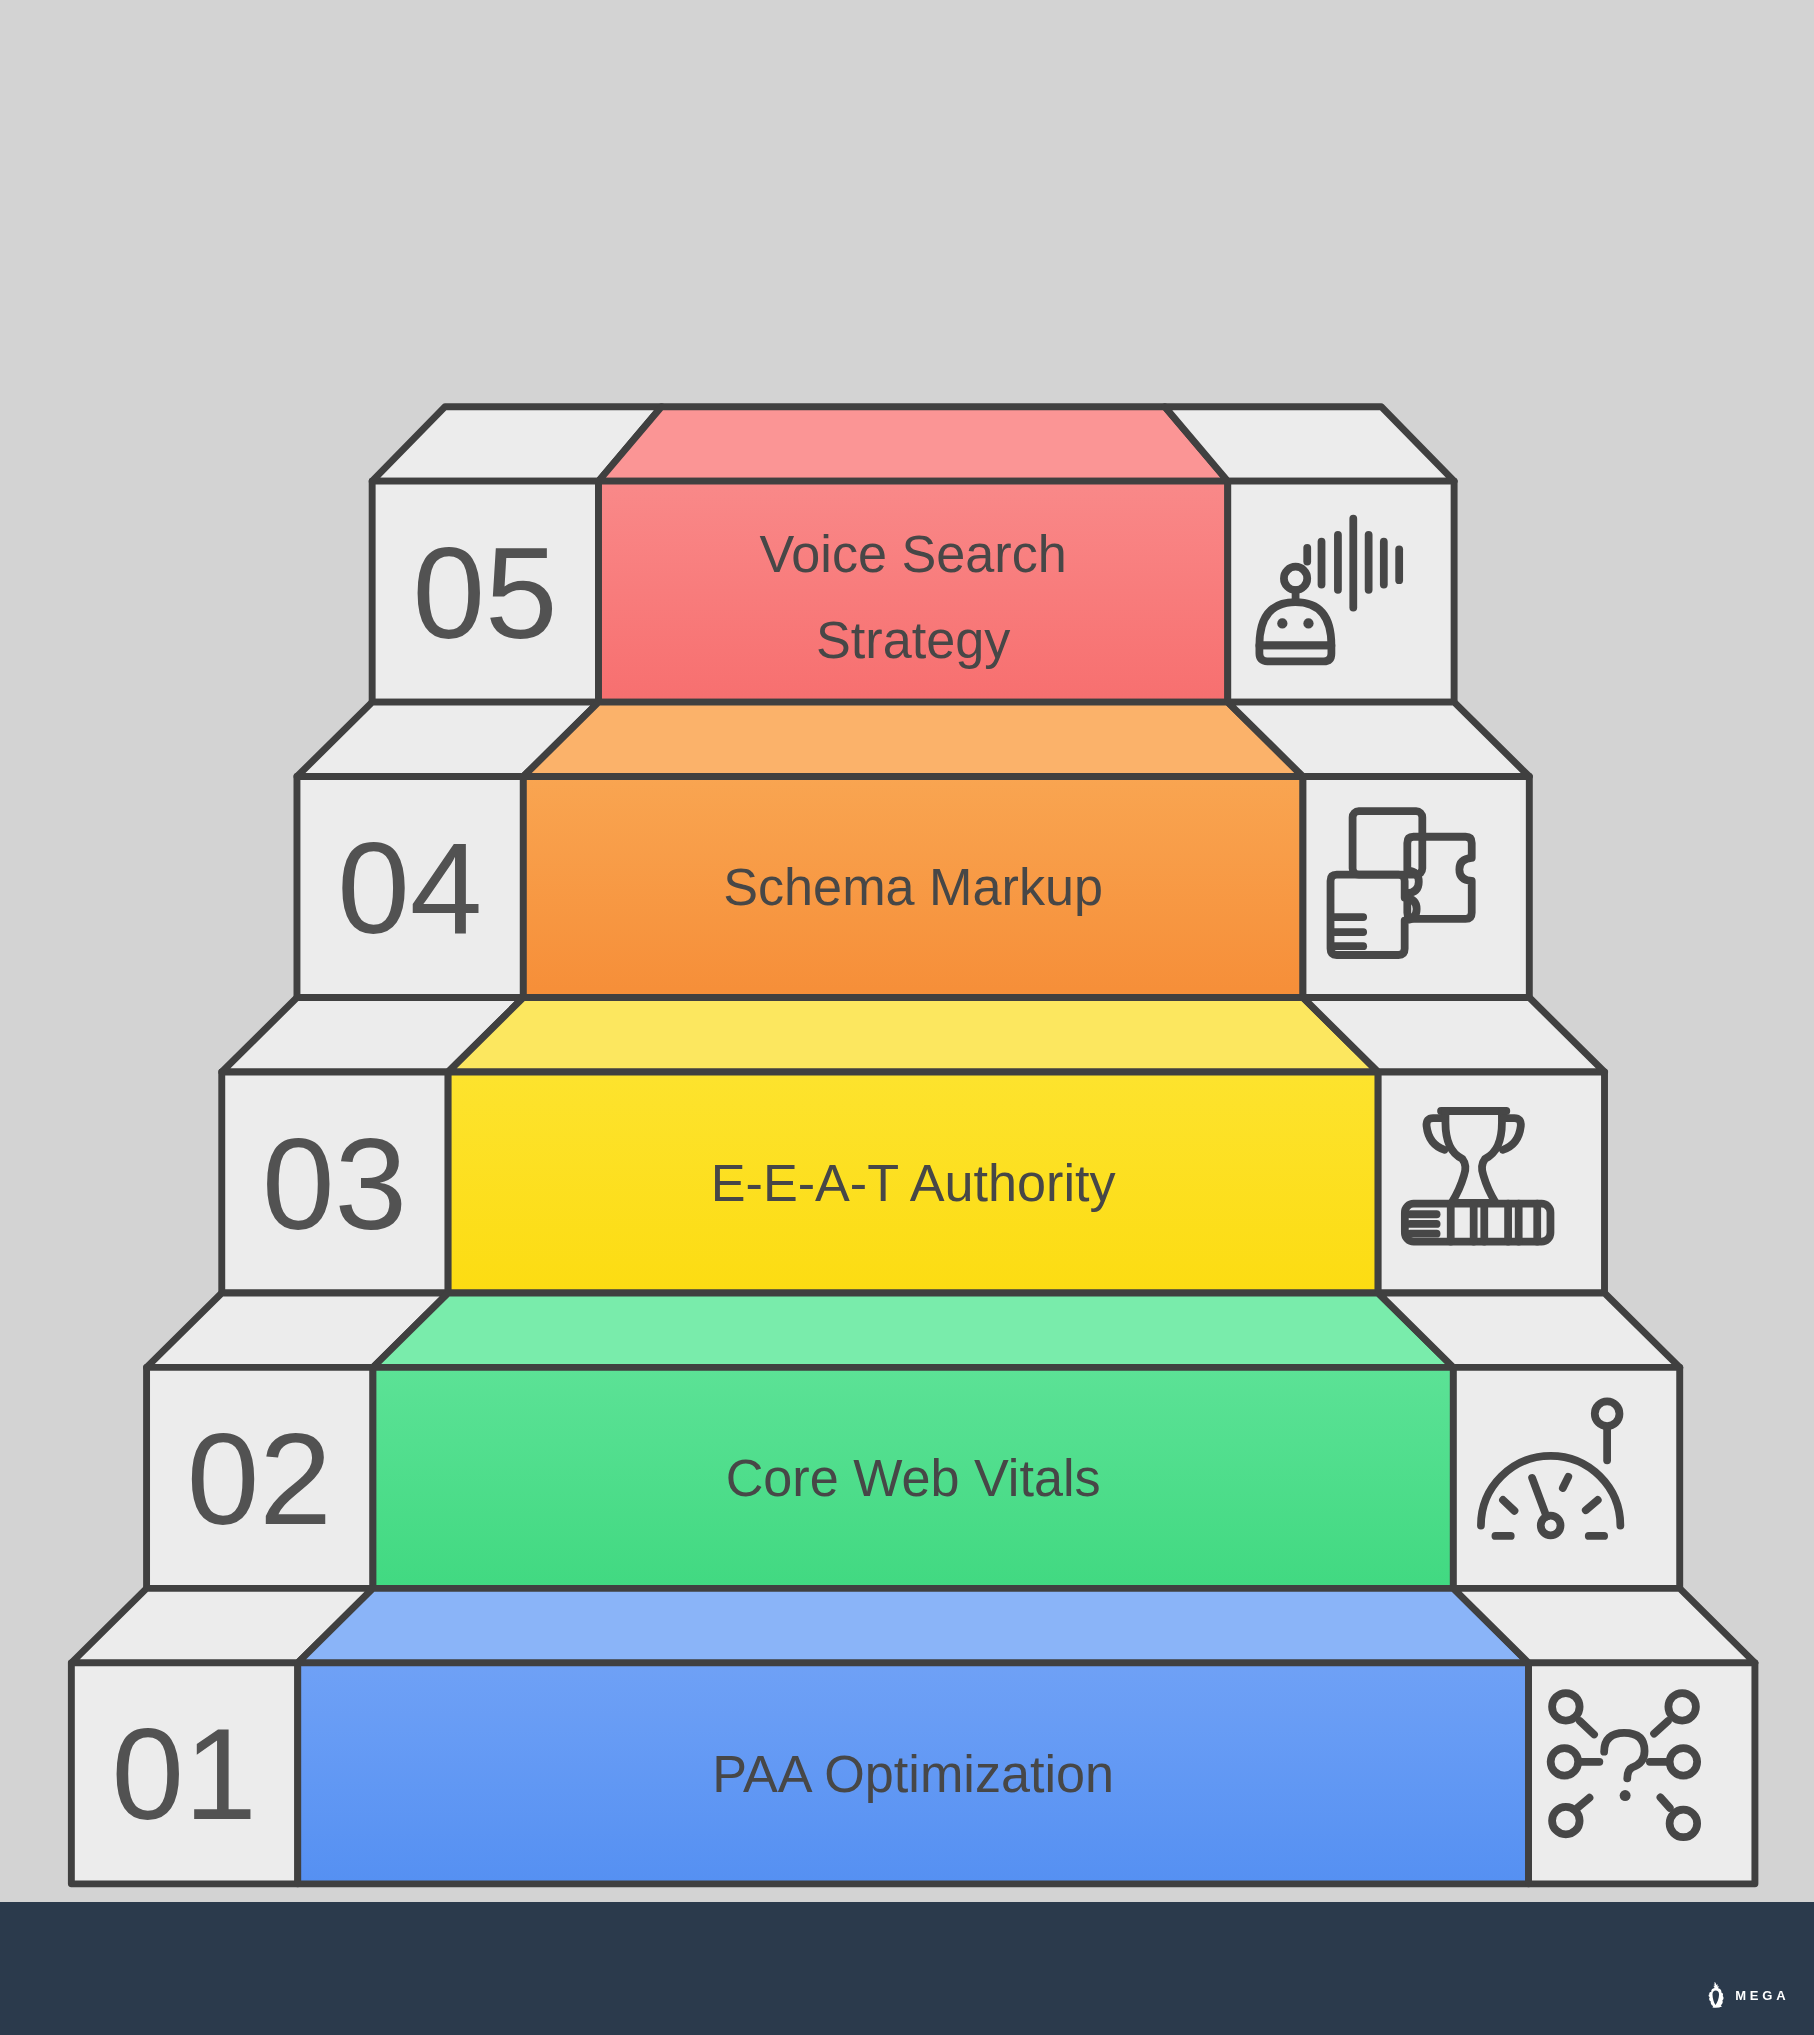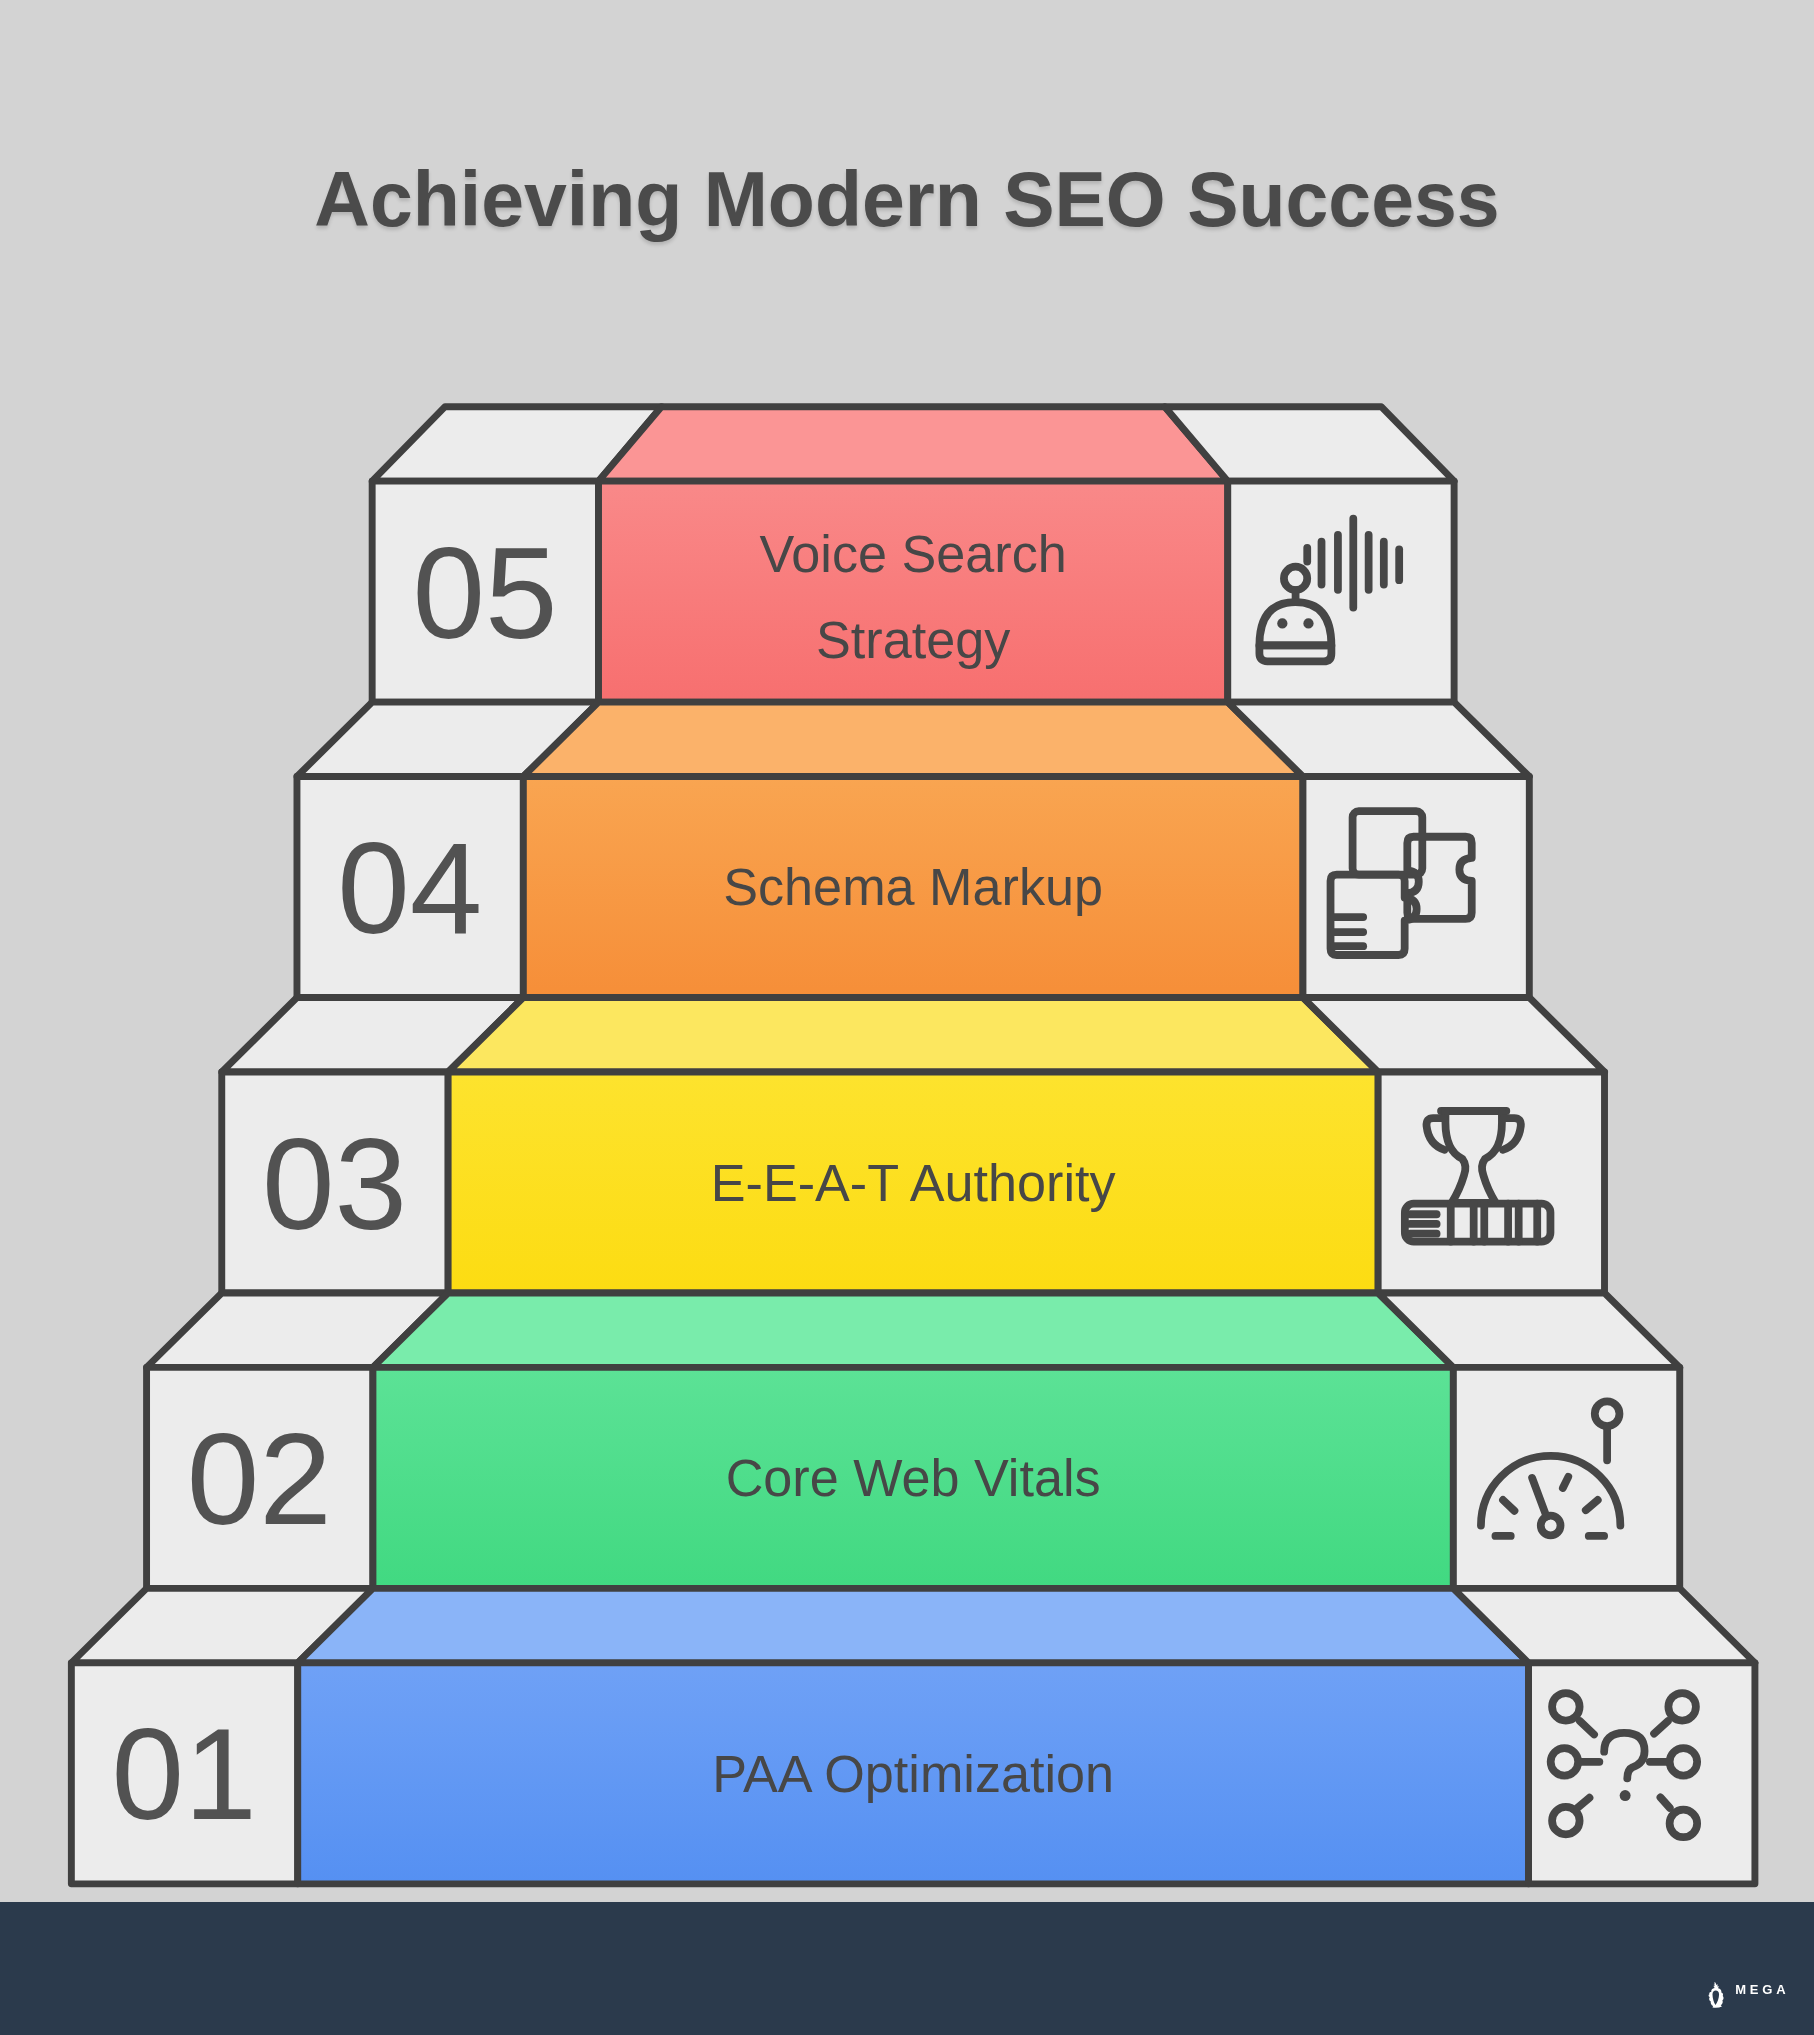--- a/index.html
+++ b/index.html
@@ -32,33 +32,32 @@
     fill:#474747;text-anchor:middle;
   }
   .icon{stroke:#474747;stroke-width:4.4;fill:none;stroke-linecap:round;stroke-linejoin:round;}
   .icon .dot{fill:#474747;stroke:none;}
   .footer{
     position:absolute;left:0;bottom:0;width:100%;height:133px;
     background:#2b3a4c;
   }
   .brand{
     position:absolute;right:24.6px;top:80px;
-    display:flex;gap:9.2px;
+    display:flex;align-items:center;gap:9.2px;
   }
   .brand-text{
     color:#ffffff;font-size:13px;font-weight:bold;
     letter-spacing:3.8px;
   }
 </style>
 </head>
 <body>
 
 <div class="canvas">
 
-  <div class="title">Achieving Modern SEO Success</div>
 
   <svg class="stairs" width="1814" height="2035" viewBox="0 0 2364 2652">
     <defs>
       <linearGradient id="grad0" x1="0" y1="0" x2="0" y2="1">
         <stop offset="0" stop-color="#f98989"></stop>
         <stop offset="1" stop-color="#f76f6f"></stop>
       </linearGradient>
       <linearGradient id="grad1" x1="0" y1="0" x2="0" y2="1">
         <stop offset="0" stop-color="#f9a551"></stop>
         <stop offset="1" stop-color="#f68e38"></stop>

